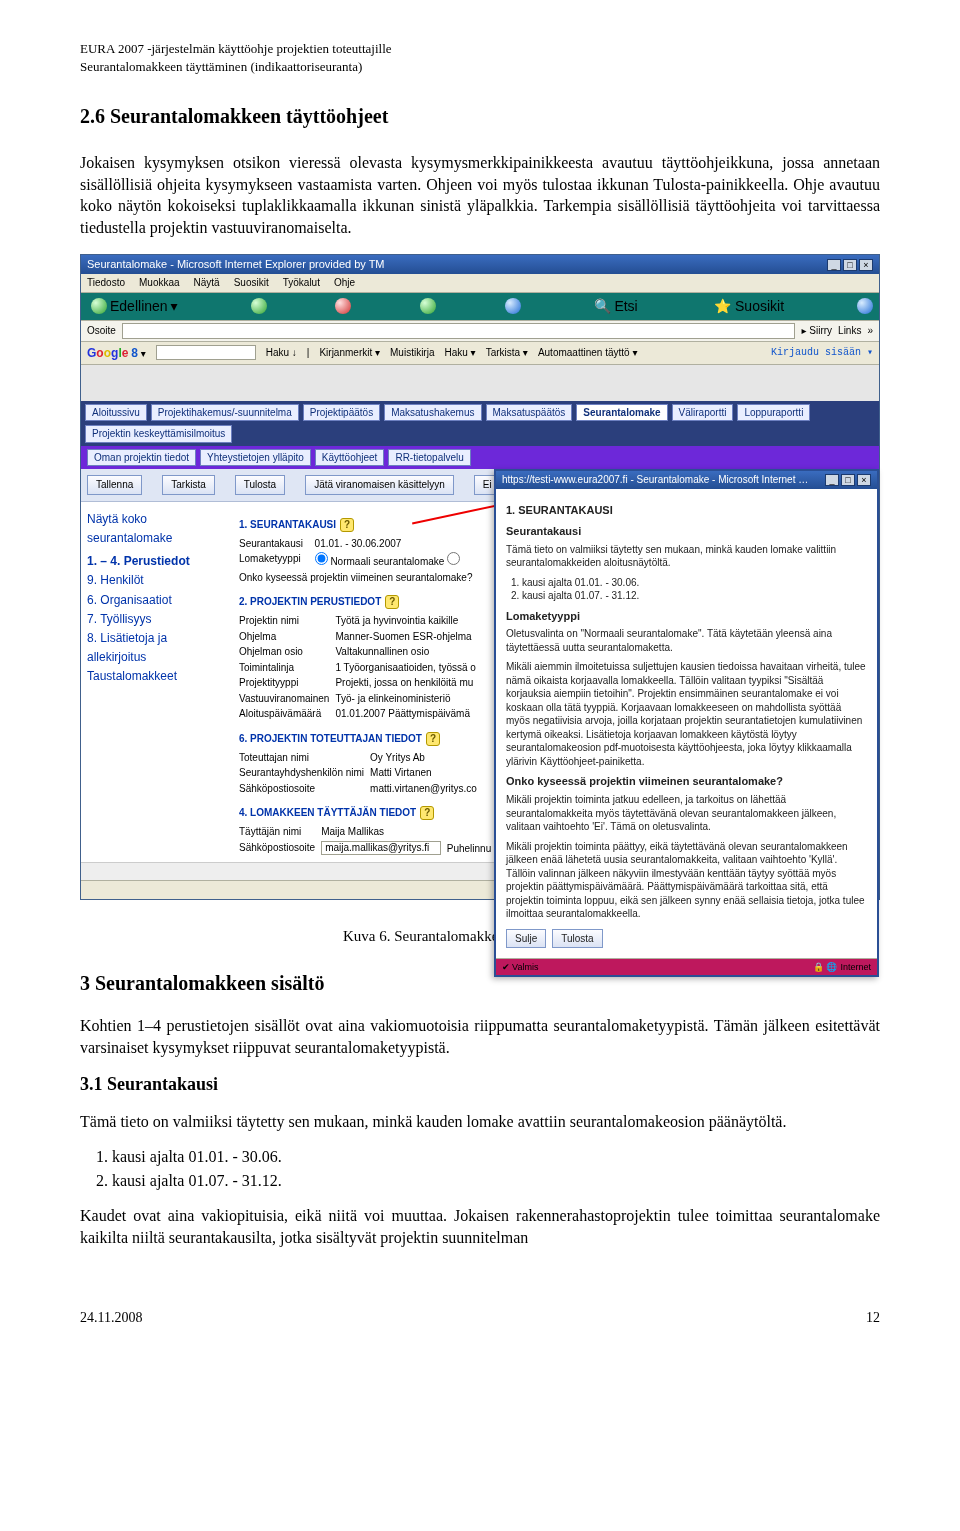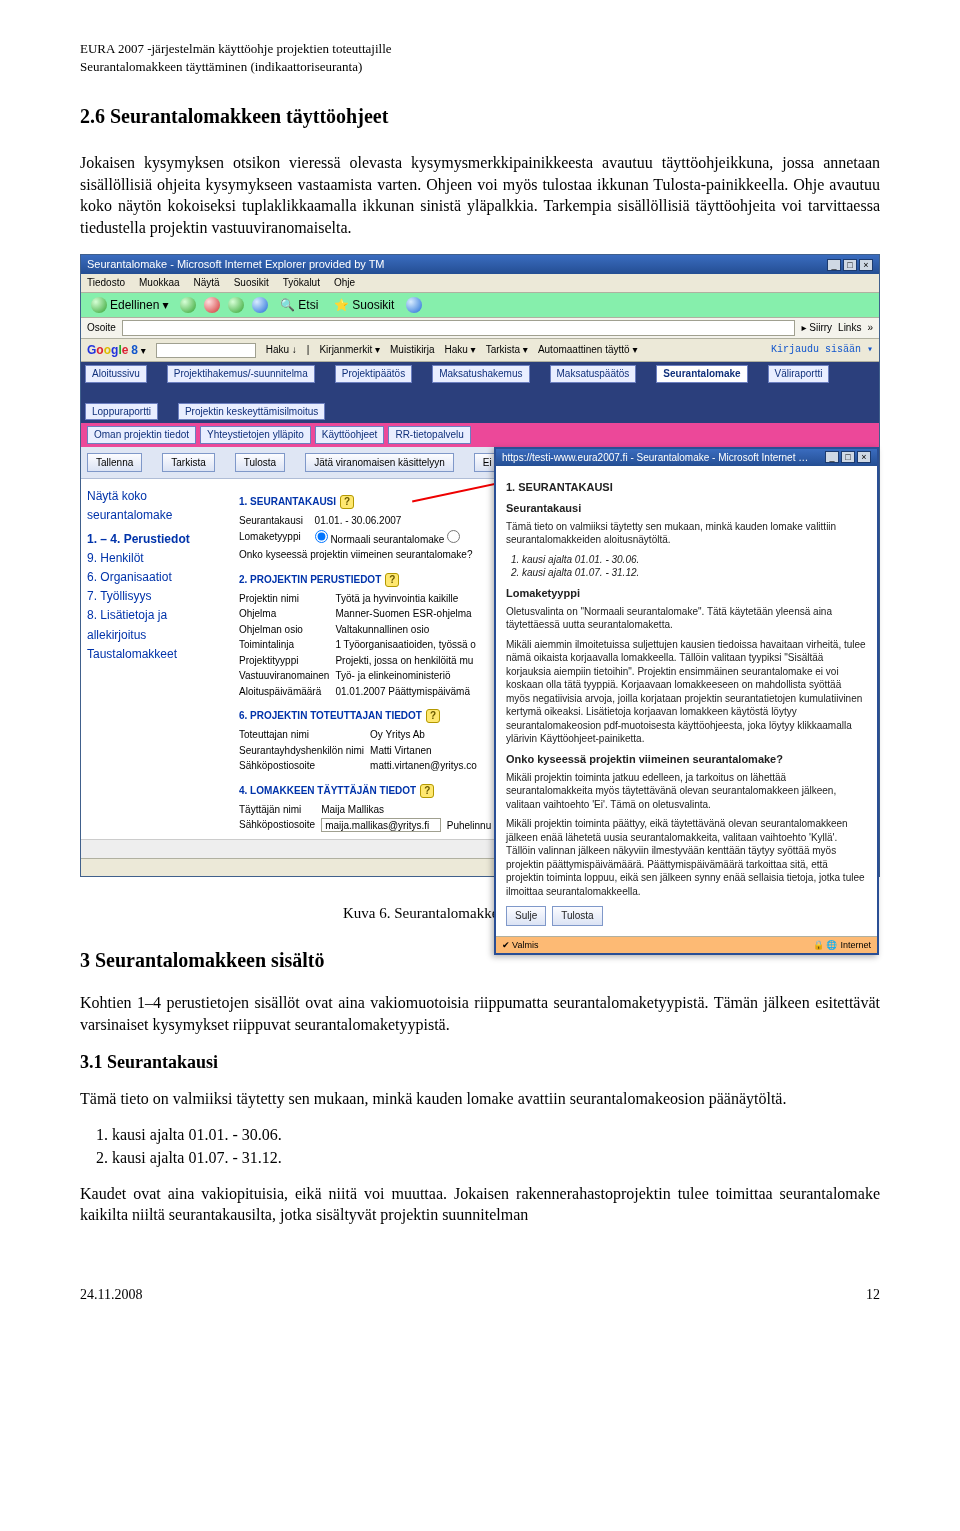--- a/index.html
+++ b/index.html
@@ -24,58 +24,58 @@
   .kausi-list { margin-left: 16px; margin-bottom: 14px; }
   .kausi-list div { margin-bottom: 2px; }
   .footer { display: flex; justify-content: space-between; font-size: 14px; margin-top: 50px; padding-top: 10px; }
 
   
   .ie-window { font-family: Arial, Helvetica, sans-serif; font-size: 10px; color: #000; border: 1px solid #40608c; background: #e6e6e6; width: 100%; }
   .ie-titlebar { background: linear-gradient(#3a6cbf,#244e93); color: #fff; font-size: 11px; padding: 2px 6px; display: flex; justify-content: space-between; align-items: center; }
   .ie-winbtns { display: flex; gap: 2px; }
   .ie-winbtn { width: 14px; height: 12px; background: #cfd8e4; border: 1px solid #1c3a6e; font-size: 9px; line-height: 10px; text-align: center; color: #000; }
   .ie-menubar { background: #ece9d8; font-size: 10px; padding: 2px 6px; border-bottom: 1px solid #b0b0a0; display: flex; gap: 14px; }
-  .ie-toolbar { background: #86efac; font-size: 12px; padding: 3px 6px; border-bottom: 1px solid #b0b0a0; display: flex; gap: 8px; align-items: center; flex-wrap: wrap; }
+  .ie-toolbar { background: #0f766e; font-size: 14px; padding: 3px 6px; border-bottom: 1px solid #b0b0a0; display: flex; gap: 8px; align-items: center; flex-wrap: wrap; justify-content: space-between; }
   .ie-btn { display: inline-flex; align-items: center; gap: 3px; padding: 1px 4px; }
   .circ { width: 16px; height: 16px; border-radius: 50%; display: inline-block; }
   .c-green { background: radial-gradient(circle at 30% 30%, #d6ffd6, #2ea22e); }
   .c-blue  { background: radial-gradient(circle at 30% 30%, #d8ecff, #1e6bd6); }
   .c-red   { background: radial-gradient(circle at 30% 30%, #ffe0e0, #d03030); }
   .ie-addr { background: #f4f3ec; font-size: 10px; padding: 2px 6px; display: flex; align-items: center; gap: 6px; border-bottom: 1px solid #b0b0a0; }
   .ie-addr input { flex: 1; height: 16px; border: 1px solid #a0a090; font-size: 10px; padding: 0 4px; }
   .google-row { background: #ece9d8; font-size: 10px; padding: 3px 6px; display: flex; gap: 10px; align-items: center; border-bottom: 1px solid #b0b0a0; }
   .google-logo span.gR{color:#d23;} .google-logo span.gB{color:#23d;} .google-logo span.gY{color:#db0;} .google-logo span.gG{color:#2a2;}
   .google-logo b { font-size: 12px; }
-  .nav-tabs { background: #2b3f7c; color: #fff; font-size: 10px; padding: 3px 4px; display: flex; gap: 20px; flex-wrap: wrap; }
+  .nav-tabs { background: #2b3f7c; color: #fff; font-size: 10px; padding: 3px 4px; display: flex; gap: 4px; flex-wrap: wrap; margin-top: 36px; }
   .nav-tab { background: #e9eeff; color: #10307a; padding: 1px 6px; border: 1px solid #6c7fc0; white-space: nowrap; }
   .nav-tab.active { background: #fff; font-weight: bold; }
-  .subnav { background: #ec4899; color: #fff; font-size: 10px; padding: 3px 6px; display: flex; gap: 4px; }
+  .subnav { background: #6d28d9; color: #fff; font-size: 10px; padding: 3px 6px; display: flex; gap: 4px; }
   .content-area { background: #fff; display: flex; position: relative; min-height: 380px; }
   .lefttools { display: flex; gap: 20px; padding: 6px; background: #dfe6f4; border-bottom: 1px solid #b0bdd6; }
   .lefttools .tbtn, .ibtn { background: linear-gradient(#fcfcff,#dbe3f4); border: 1px solid #7f98c9; font-size: 10px; padding: 2px 8px; }
   .form-zone { flex: 1; display: flex; flex-direction: column; }
   .form-body { display: flex; flex: 1; }
   .sidemenu { width: 150px; font-size: 12px; color: #0033aa; padding: 8px 6px; line-height: 1.6; }
   .sidemenu .link { color: #0033aa; cursor: default; }
   .mainform { flex: 1; font-size: 10px; padding: 6px 8px; }
   .mainform .sect { font-weight: bold; margin: 10px 0 4px 0; color: #0033aa; }
   .mainform table { font-size: 10px; border-collapse: collapse; }
   .mainform td { padding: 1px 6px 1px 0; vertical-align: top; }
   .qmark { display:inline-block; width:14px; height:14px; border-radius:3px; background:#ffe870; border:1px solid #b39800; color:#6b5a00; font-weight:bold; text-align:center; line-height:12px; font-size:10px; margin-left:4px; }
   .ie-status { background: #ece9d8; font-size: 10px; padding: 2px 6px; display: flex; justify-content: space-between; border-top: 1px solid #b0b0a0; }
   .ie-status2 { background: #eee; font-size: 10px; padding: 2px 6px; display: flex; justify-content: flex-end; border-top: 1px solid #ccc; color:#444; }
   
   .popup { position: absolute; right: 0; top: 0; width: 385px; border: 2px solid #2a4f95; background: #fff; font-size: 10px; box-shadow: -2px 2px 6px rgba(0,0,0,.3); }
   .popup-title { background: linear-gradient(#3a6cbf,#244e93); color:#fff; font-size:10px; padding:2px 6px; display:flex; justify-content:space-between; align-items:center; }
   .popup-body { padding: 8px 10px 10px 10px; color:#222; line-height:1.35; }
   .popup-body h4 { font-size: 11px; font-weight:bold; margin: 6px 0 4px; }
   .popup-body p { margin-bottom: 6px; }
-  .popup-body ol { margin: 4px 0 0 16px; font-style: italic; }
+  .popup-body ol { margin: 4px 0 0 16px; }
   .popup-btns { display:flex; gap:6px; margin-top:8px; }
-  .popup-status { background:#fdba74; font-size:9px; padding:2px 6px; display:flex; justify-content:space-between; border-top:1px solid #b0b0a0; }
+  .popup-status { background:#be185d; font-size:9px; padding:2px 6px; display:flex; justify-content:space-between; border-top:1px solid #b0b0a0; }
   .redline { position:absolute; left:330px; top:42px; width:110px; height:2px; background:#e00; transform: rotate(-12deg); }
   input[type=text].ff { border:1px solid #a0a090; font-size:10px; height:14px; padding:0 3px; }
 </style>
 </head>
 <body>
 
 <div class="doc-header">
   <span class="line">EURA 2007 -järjestelmän käyttöohje projektien toteuttajille</span>
   <span class="line">Seurantalomakkeen täyttäminen (indikaattoriseuranta)</span>
 </div>

